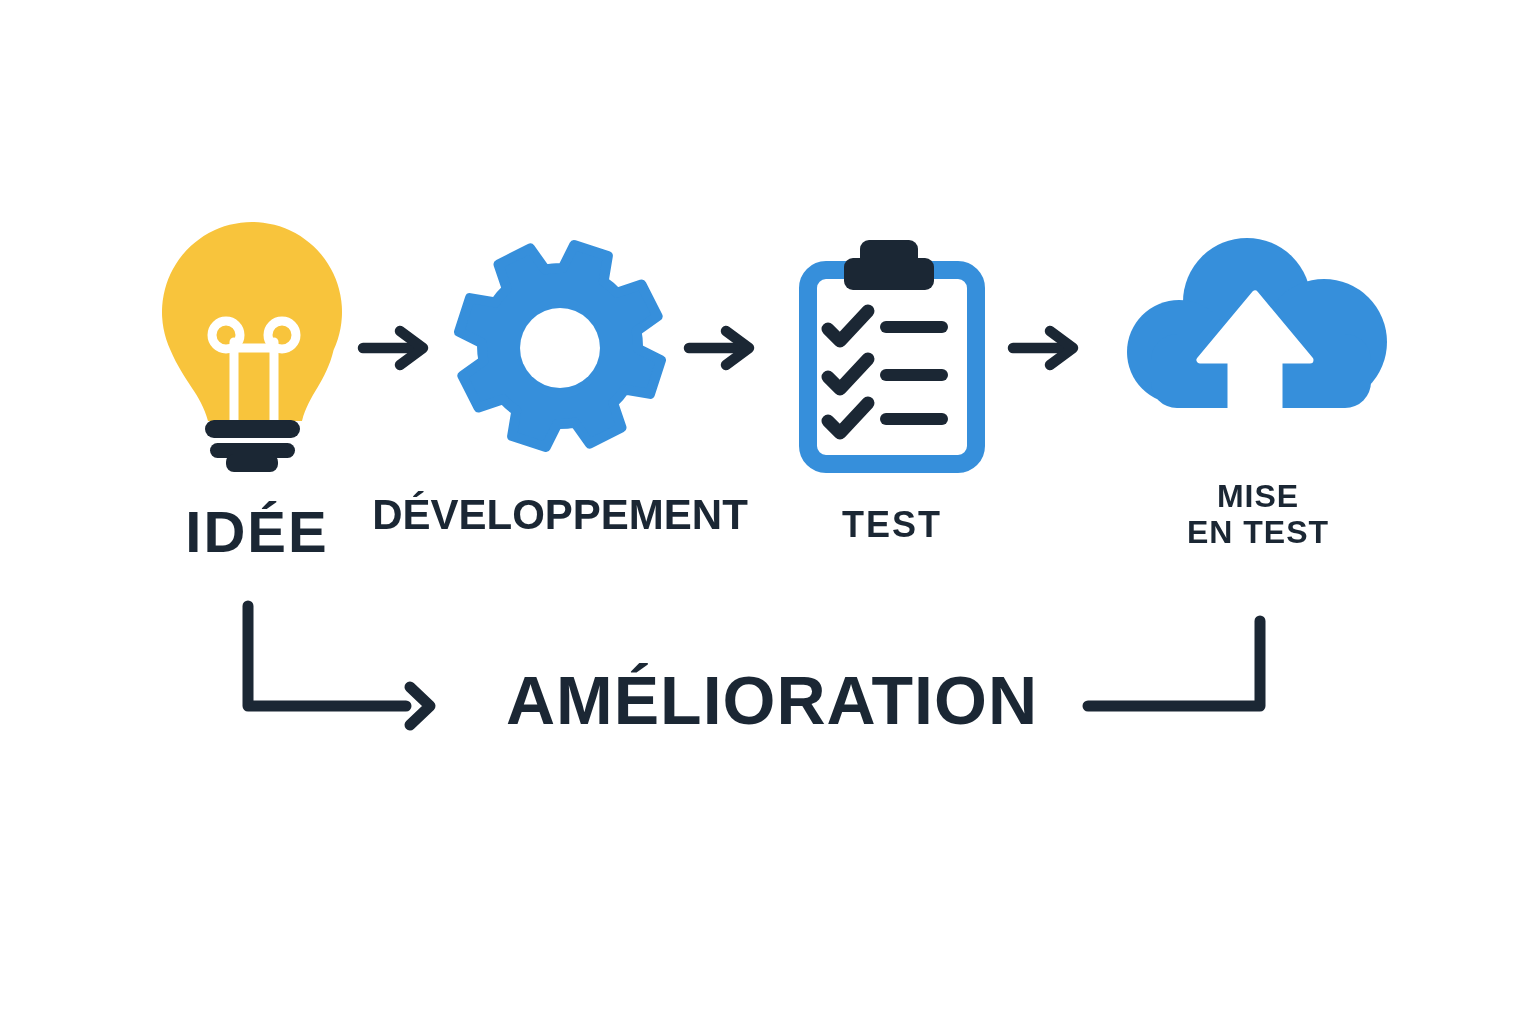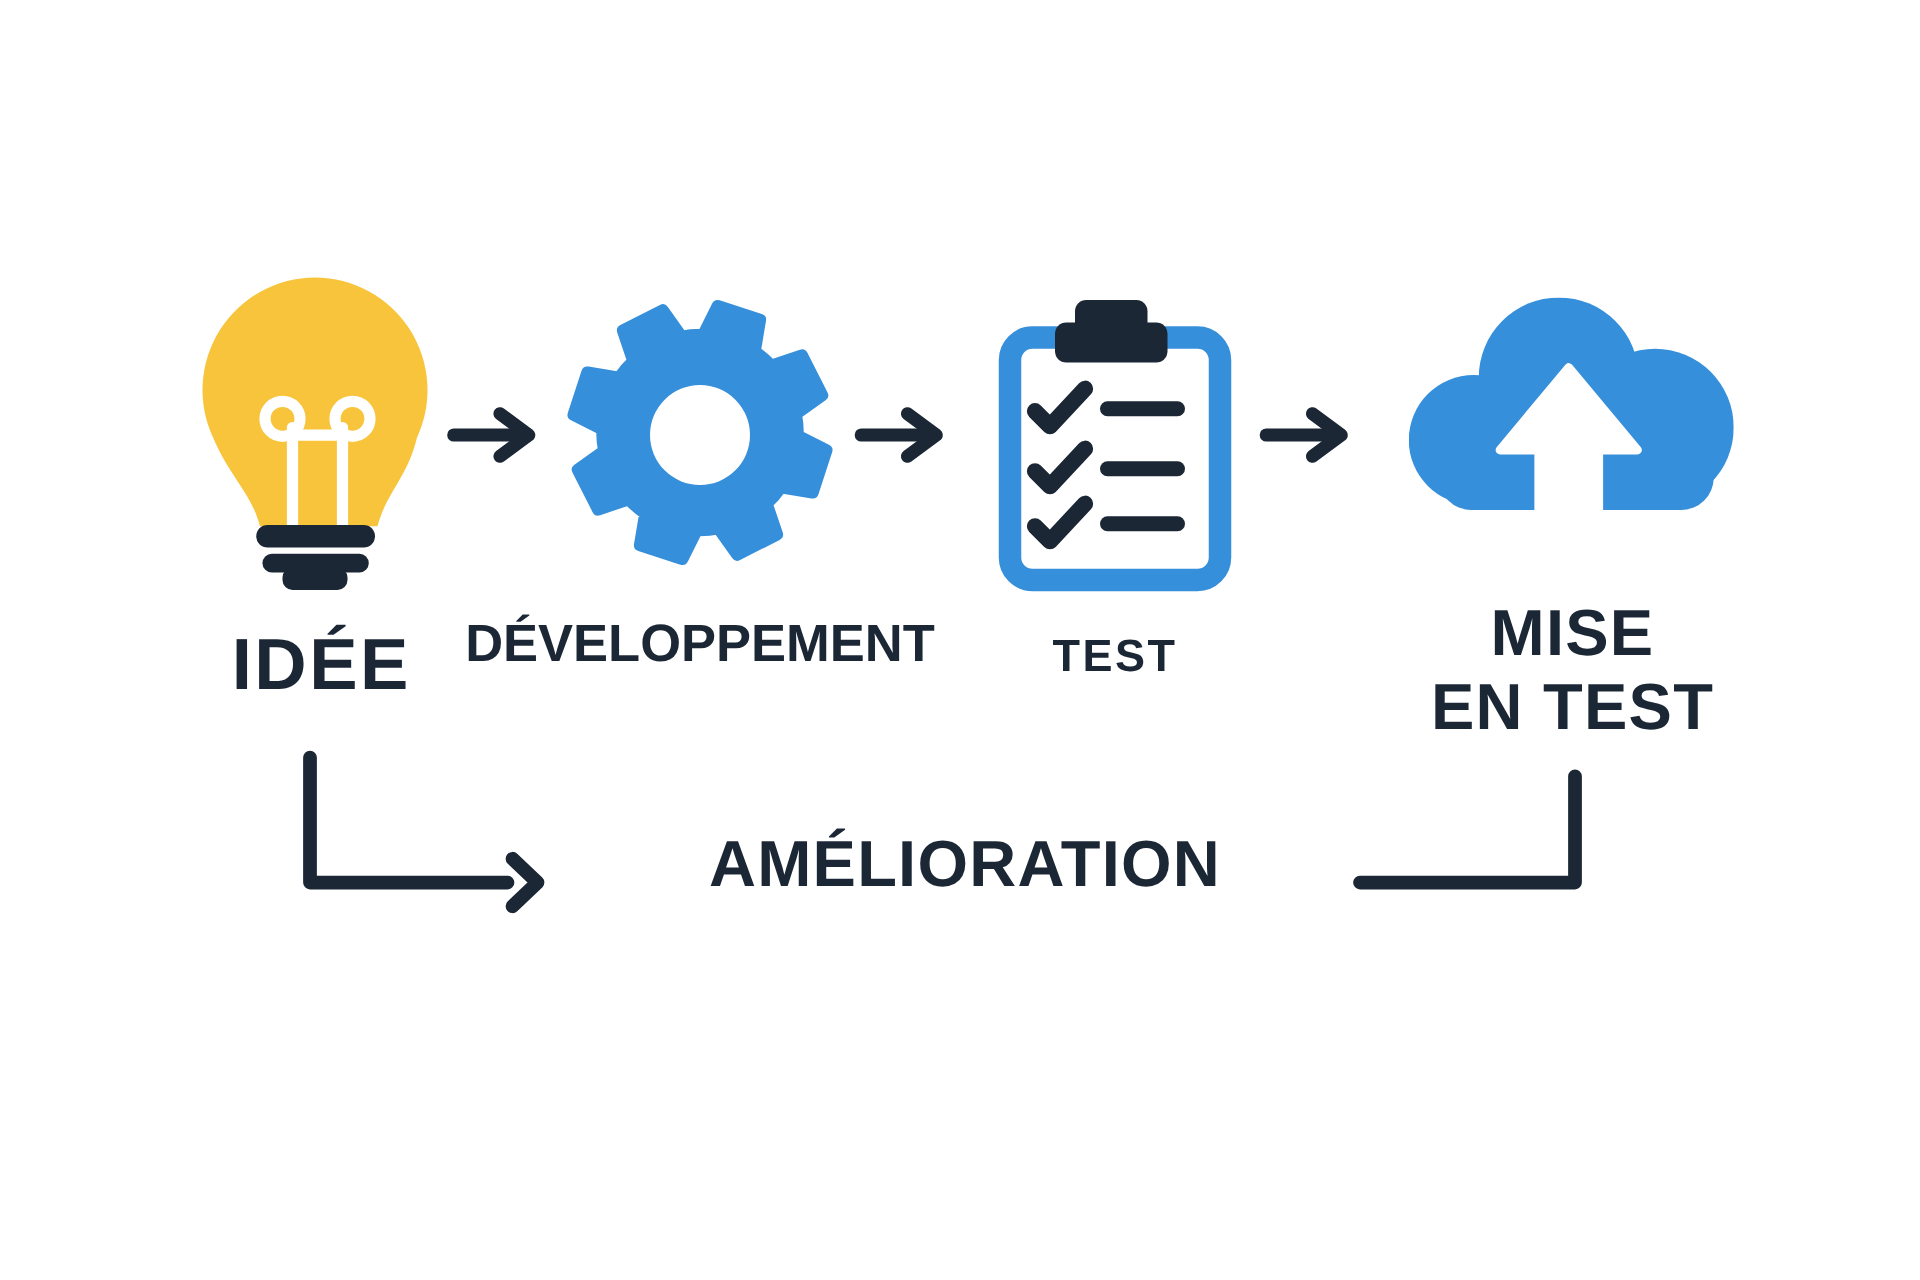--- a/index.html
+++ b/index.html
@@ -14,22 +14,22 @@
     overflow:hidden;font-family:"Liberation Sans",sans-serif;
   }
   .abs{position:absolute;}
   .label{
     position:absolute;color:var(--navy);font-weight:700;text-align:center;
     line-height:1;white-space:nowrap;
   }
   .lbl-idea{left:107px;top:503px;width:300px;font-size:58px;letter-spacing:2px;}
   .lbl-dev{left:360px;top:494px;width:400px;font-size:42px;letter-spacing:0px;}
   .lbl-test{left:742px;top:507px;width:300px;font-size:36px;letter-spacing:2px;}
-  .lbl-deploy{left:1103px;top:478px;width:310px;font-size:52px;letter-spacing:1px;line-height:1.14;white-space:normal;}
-  .lbl-improve{left:377px;top:666px;width:790px;font-size:52px;letter-spacing:1px;}
+  .lbl-deploy{left:1103px;top:478px;width:310px;font-size:32px;letter-spacing:1px;line-height:1.14;white-space:normal;}
+  .lbl-improve{left:377px;top:666px;width:790px;font-size:68px;letter-spacing:1px;}
   .fill-yellow{fill:var(--bulb-yellow);}
   .fill-blue{fill:var(--accent-blue);}
   .fill-navy{fill:var(--navy);}
   .fill-white{fill:#ffffff;}
   .stroke-white{stroke:#ffffff;fill:none;stroke-linecap:round;}
   .stroke-navy{stroke:var(--navy);fill:none;stroke-linecap:round;stroke-linejoin:round;}
   .gear-body{fill:var(--accent-blue);stroke:var(--accent-blue);stroke-width:10;stroke-linejoin:round;}
   .clip-frame{fill:#ffffff;stroke:var(--accent-blue);stroke-width:18;}
   .cloud-arrow{fill:#ffffff;stroke:#ffffff;stroke-width:7;stroke-linejoin:round;}
 </style>

